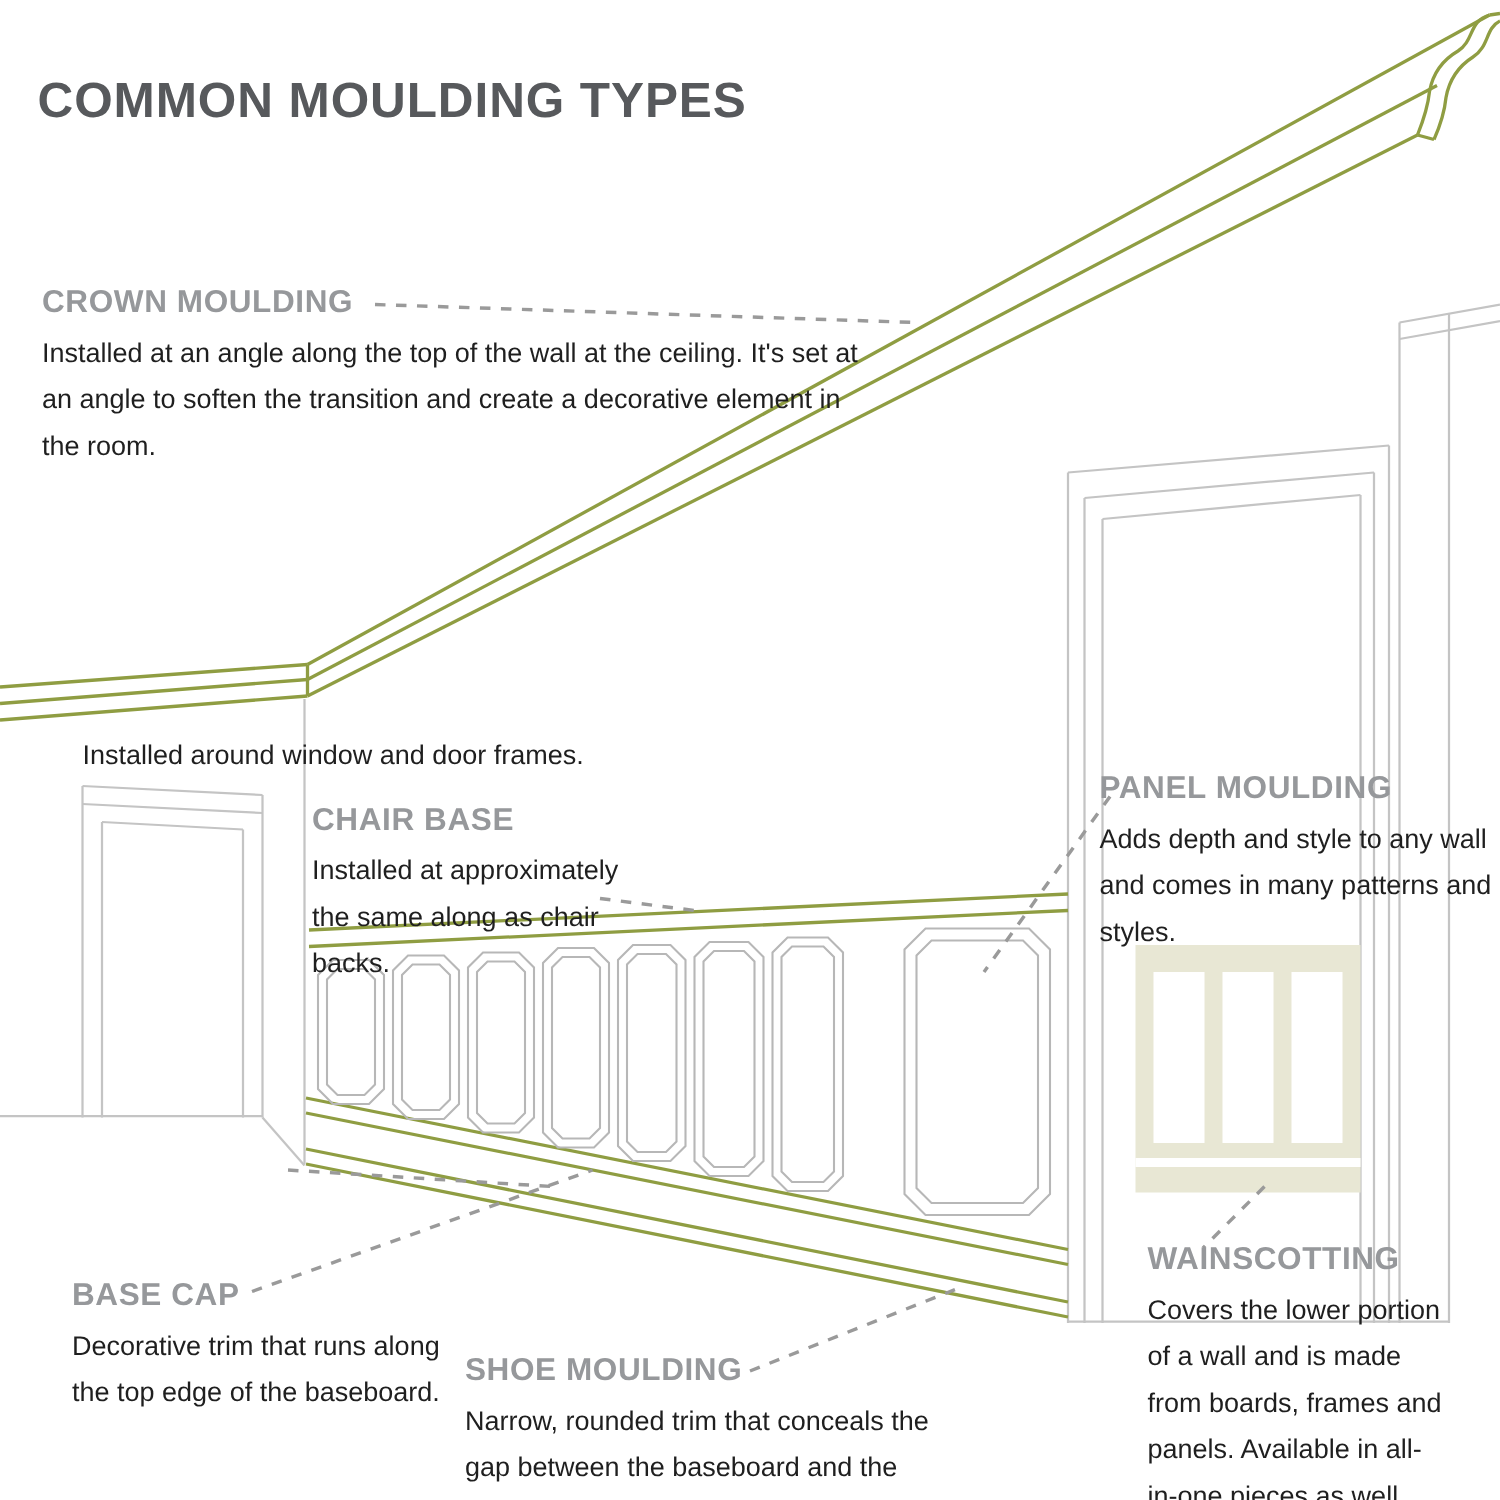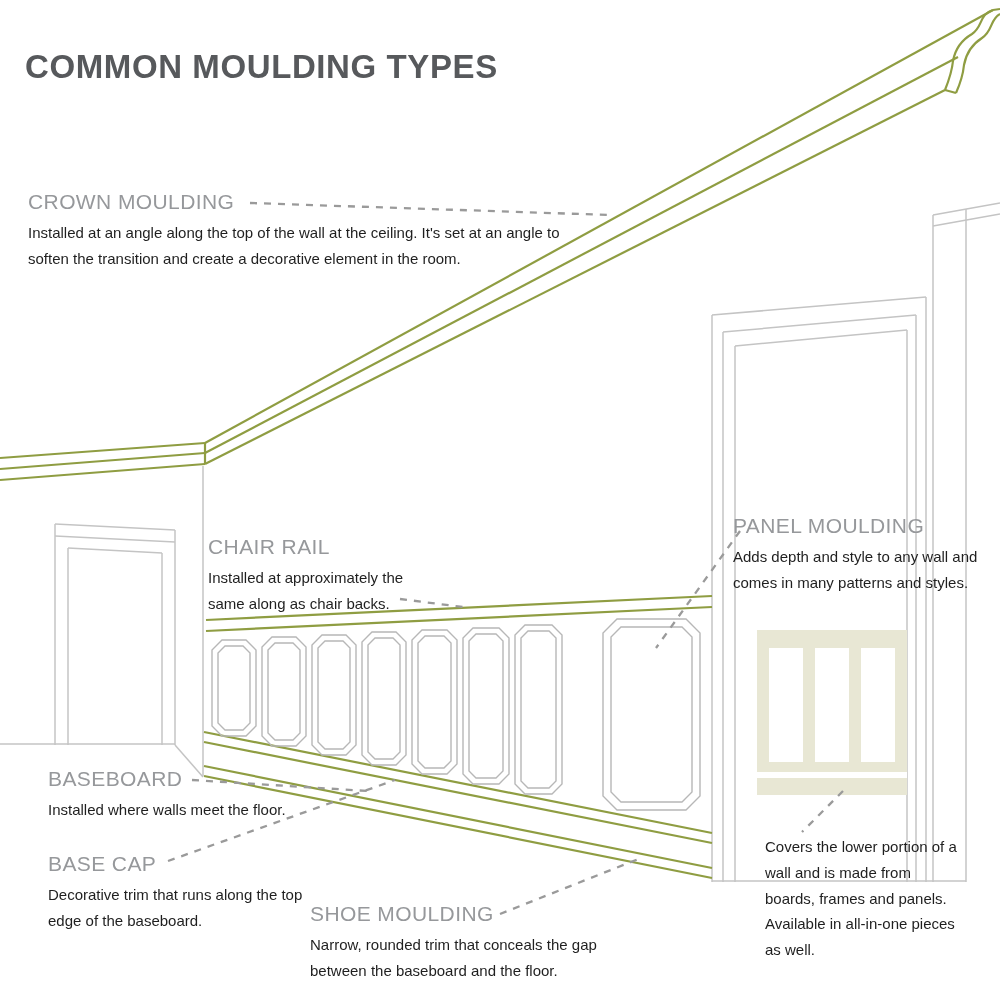--- a/index.html
+++ b/index.html
@@ -7,24 +7,24 @@
     position:relative;width:1000px;height:1000px;background:#ffffff;
     overflow:hidden;font-family:"Liberation Sans",sans-serif;
   }
   .canvas svg{position:absolute;left:0;top:0;z-index:1;}
   .page-title{
     position:absolute;left:25px;top:48px;z-index:3;margin:0;
     font-size:33px;font-weight:700;letter-spacing:.6px;color:#57595c;
   }
   .label{position:absolute;z-index:3;}
   .label h2{
-    margin:0;font-size:21px;font-weight:400;letter-spacing:.4px;color:#96989b;
+    margin:0;font-size:21px;font-weight:700;letter-spacing:.4px;color:#96989b;
   }
   .label p{
-    margin:6px 0 0;font-size:15px;line-height:1.72;color:#1f1f1f;
+    margin:6px 0 0;font-size:18px;line-height:1.72;color:#1f1f1f;
   }
 </style>
 </head>
 <body>
 
 <div class="canvas">
 
   <svg width="1000" height="1000" viewBox="0 0 1000 1000">
 
     <g stroke="#c4c4c4" stroke-width="1.5" fill="none">
@@ -125,44 +125,42 @@
   </svg>
 
   <h1 class="page-title">COMMON MOULDING TYPES</h1>
 
   <div class="label" style="left:28px;top:190px;width:550px">
     <h2>CROWN MOULDING</h2>
     <p>Installed at an angle along the top of the wall at the ceiling.  It's set at an angle to soften the transition and create a decorative element in the room.</p>
   </div>
 
   <div class="label" style="left:55px;top:482px;width:340px">
+    <p>Installed around window and door frames.</p>
   </div>
 
   <div class="label" style="left:208px;top:535px;width:222px">
-    <h2>CHAIR RAIL</h2>
+    <h2>CHAIR BASE</h2>
     <p>Installed at approximately the same along as chair backs.</p>
   </div>
 
   <div class="label" style="left:733px;top:514px;width:268px">
     <h2>PANEL MOULDING</h2>
     <p>Adds depth and style to any wall and comes in many patterns and styles.</p>
   </div>
 
-  <div class="label" style="left:48px;top:767px;width:300px">
-    <h2>BASEBOARD</h2>
-    <p>Installed where walls meet the floor.</p>
-  </div>
 
   <div class="label" style="left:310px;top:902px;width:312px">
     <h2>SHOE MOULDING</h2>
     <p>Narrow, rounded trim that conceals the gap between the baseboard and the floor.</p>
   </div>
 
   <div class="label" style="left:48px;top:852px;width:258px">
     <h2>BASE CAP</h2>
     <p>Decorative trim that runs along the top edge of the baseboard.</p>
   </div>
 
   <div class="label" style="left:765px;top:828px;width:200px">
+    <h2>WAINSCOTTING</h2>
     <p>Covers the lower portion of a wall and is made from boards, frames and panels. Available in all-in-one pieces as well.</p>
   </div>
 
 </div>
 
 </body></html>

